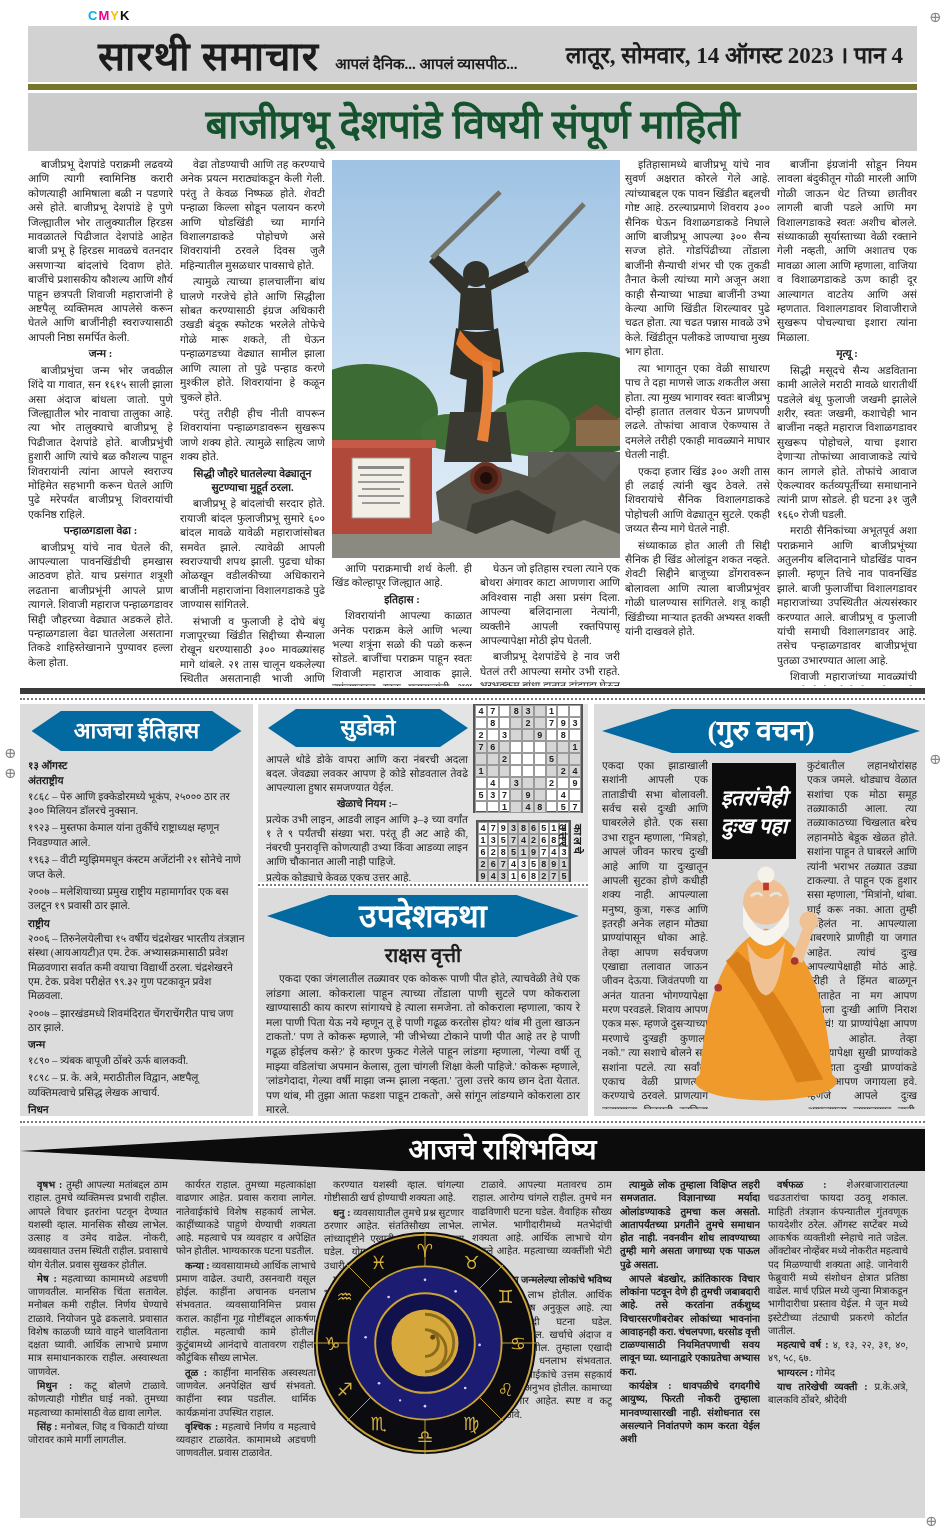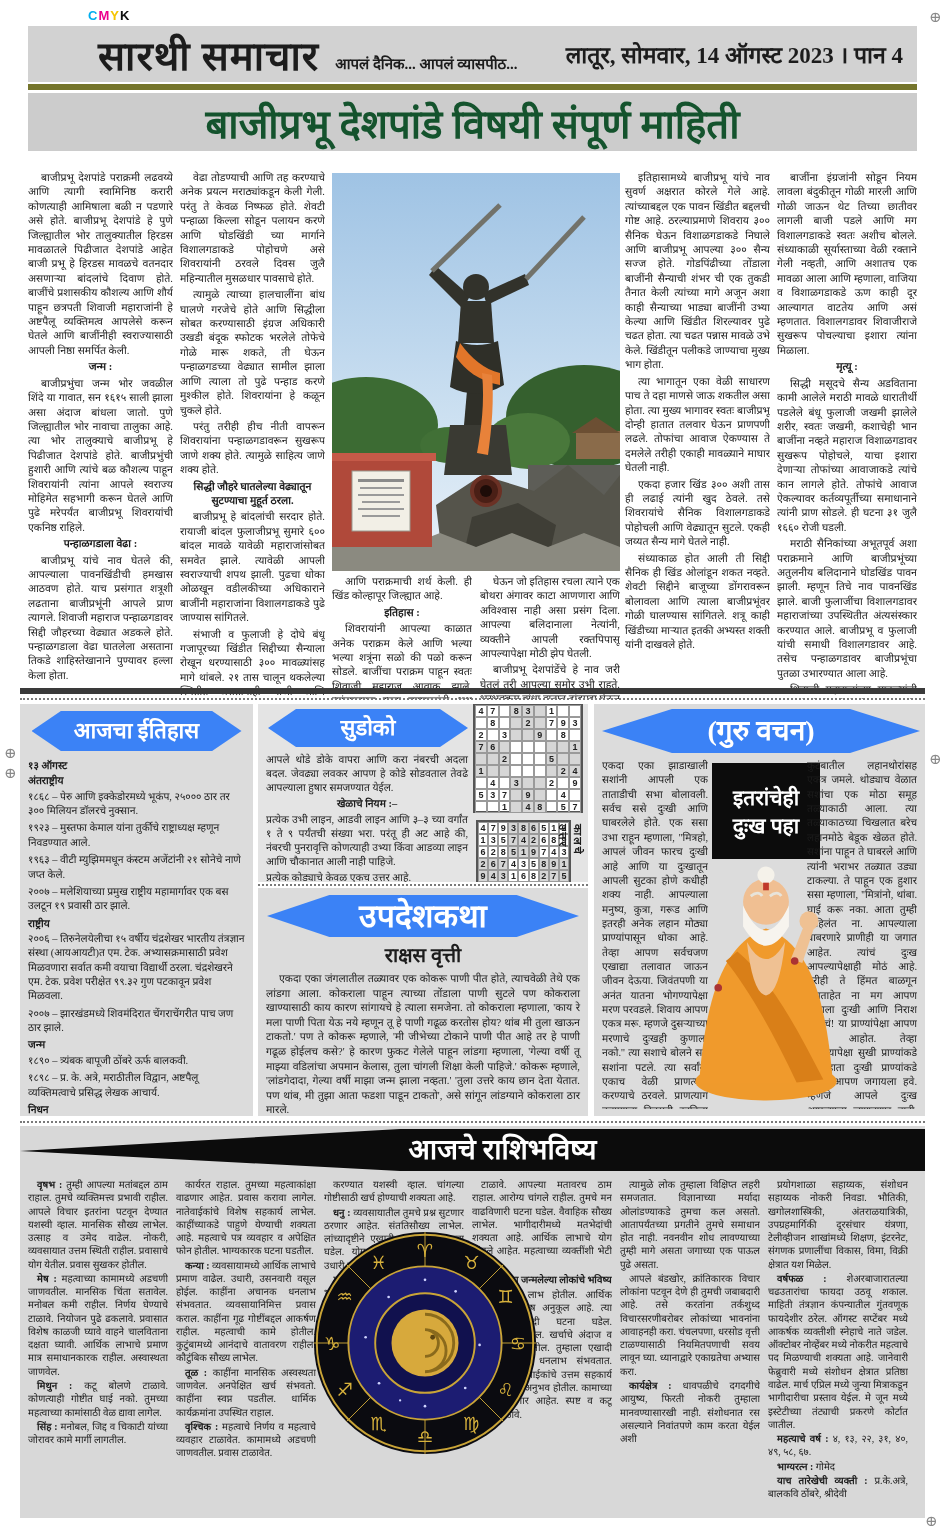--- a/index.html
+++ b/index.html
@@ -15,31 +15,31 @@
             display:flex;align-items:center;padding:0 14px;}
   .mast-title{font-size:40px;font-weight:bold;letter-spacing:1px;margin-left:56px;white-space:nowrap;}
   .mast-tag{font-size:15px;font-weight:bold;margin-left:16px;align-self:flex-end;margin-bottom:9px;white-space:nowrap;}
   .mast-date{font-size:23px;font-weight:bold;margin-left:auto;white-space:nowrap;}
   .olive{position:absolute;left:28px;top:84px;width:889px;height:6px;background:#75752c;}
   
   .headband{position:absolute;left:28px;top:93px;width:889px;height:58px;background:#cccccc;
             display:flex;align-items:center;justify-content:center;}
   .headline{font-size:40px;font-weight:bold;color:#14532d;white-space:nowrap;}
   
-  .article{position:absolute;left:28px;top:158px;width:889px;height:528px;font-size:10.6px;line-height:1.36;margin-top:13px;}
+  .article{position:absolute;left:28px;top:158px;width:889px;height:528px;font-size:10.6px;line-height:1.36;}
   .acol{position:absolute;top:0;height:528px;overflow:hidden;}
   .bp{text-align:justify;text-indent:13px;margin:0 0 2px 0;}
   .bh{font-weight:bold;text-align:center;margin:2px 0;}
   .photo{position:absolute;left:304px;top:2px;width:288px;height:398px;}
   .ccols{position:absolute;top:404px;height:124px;overflow:hidden;}
   .artdiv{position:absolute;left:20px;top:688px;width:905px;height:6px;background:#3a3a3a;}
   .dotline{position:absolute;border-top:2px dotted #7a7a7a;}
   
   .secbox{position:absolute;background:#dcdcdc;overflow:hidden;padding:5px 8px;}
-  .banner{background:#3b82f6;color:#fff;font-weight:bold;text-align:center;
+  .banner{background:#0369a1;color:#fff;font-weight:bold;text-align:center;
           clip-path:polygon(0 50%,14% 0,86% 0,100% 50%,86% 100%,14% 100%);}
   .history{left:20px;top:704px;width:233px;height:412px;font-size:10.4px;line-height:1.38;}
   .history .banner{width:210px;height:40px;line-height:40px;font-size:22px;margin:2px auto 8px auto;}
   .history .bp{text-indent:0;text-align:left;margin-bottom:3px;}
   .history .bh{text-align:left;margin:1px 0;}
   .sudobox{left:258px;top:704px;width:330px;height:178px;background:#e4e4e4;font-size:10.4px;line-height:1.35;}
   .sudobox .banner{width:200px;height:38px;line-height:38px;font-size:22px;margin:0 0 6px 2px;}
   .sudotext{width:202px;}
   .sudotext .bp{text-indent:0;margin-bottom:2px;}
   .sud{position:absolute;display:grid;background:#fff;border:2px solid #555;}
@@ -53,22 +53,22 @@
   .storybox .banner{width:312px;height:42px;line-height:42px;font-size:32px;margin:2px auto 4px auto;
         clip-path:polygon(0 50%,20% 0,80% 0,100% 50%,80% 100%,20% 100%);}
   .story-title{font-size:20px;font-weight:bold;text-align:center;margin:2px 0 4px 0;}
   .storybox .body{font-size:10.6px;line-height:1.38;text-align:justify;text-indent:13px;}
   .gurubox{left:594px;top:704px;width:331px;height:412px;}
   .gurubox .banner{width:318px;height:44px;line-height:44px;font-size:28px;margin:0 auto 6px auto;
         clip-path:polygon(0 50%,22% 0,78% 0,100% 50%,78% 100%,22% 100%);}
   .guru-wrap{position:relative;height:352px;}
   .guru-left{position:absolute;left:0;top:0;width:106px;height:350px;font-size:10.4px;line-height:1.38;text-align:justify;overflow:hidden;}
   .guru-right{position:absolute;right:0;top:0;width:110px;height:350px;font-size:10.4px;line-height:1.38;text-align:justify;overflow:hidden;}
-  .guru-title{position:absolute;left:110px;top:4px;width:108px;height:96px;background:#0c0c0c;color:#fff;
-        font-size:21px;font-weight:bold;text-align:center;display:flex;align-items:center;justify-content:center;padding:2px;}
+  .guru-title{position:absolute;left:110px;top:4px;width:84px;height:96px;background:#0c0c0c;color:#fff;
+        font-size:21px;font-weight:bold;text-align:center;display:flex;align-items:center;justify-content:center;padding:2px;font-style:italic;}
   .sage{position:absolute;left:78px;top:104px;}
   
   .horo{left:20px;top:1126px;width:905px;height:392px;background:#d8d8d8;padding:0;}
   .horo-banner{position:absolute;left:0;top:2px;width:905px;height:44px;background:#0c0c0c;color:#fff;
         clip-path:polygon(0 52%,42% 2%,100% 2%,100% 98%,42% 98%);
         font-size:28px;font-weight:bold;text-align:center;line-height:44px;padding-left:60px;}
   .hcol{position:absolute;top:52px;height:334px;width:140px;overflow:hidden;font-size:9.9px;line-height:1.34;}
   .hcol .bp{text-indent:9px;margin-bottom:1px;}
   .hcol .bh{text-align:left;}
   .wheel{position:absolute;left:292px;top:104px;}
@@ -400,27 +400,26 @@
         <div data-interactable="false" class="bp"><b>धनु : </b>व्यवसायातील तुमचे प्रश्न सुटणार ठरणार आहेत. संततिसौख्य लाभेल. लांच्यादृष्टीने एखादी भाग्यकारक घटना घडेल. योग येतील. धनलाभ होतील. उधारी वसूल होईल.</div>
         <div data-interactable="false" class="bp">मुलामुलींच्या विशेष अनुकूल आहे. भाग्यकारक घटना घडेल. संततिसंबंधी प्रश्न सुटतील.</div>
         <div data-interactable="false" class="bp"><b>कुंभ : </b>तुमच्या कार्यक्षेत्रात तुम्हाला एखादी सुसंधी लाभेल. प्रतिष्ठा वाढेल. आर्थिक लाभ होतील. महत्वाच्या व्यक्तींशी गाठीभेटी होतील.</div>
         <div data-interactable="false" class="bp"><b>मीन : </b>उत्साह व उमेद वाढेल. स्पष्ट व कटू बोलणे टाळावे.</div>
       </div>
     <div class="hcol" style="left:452px;" data-interactable="false">
         <div data-interactable="false" class="bp">टाळावे. आपल्या मतावरच ठाम राहाल. आरोग्य चांगले राहील. तुमचे मन वाढविणारी घटना घडेल. वैवाहिक सौख्य लाभेल. भागीदारीमध्ये मतभेदांची शक्यता आहे. आर्थिक लाभाचे योग चांगले आहेत. महत्वाच्या व्यक्तींशी भेटी होतील.</div>
         <div data-interactable="false" class="bh">१३ ऑगस्टला जन्मलेल्या लोकांचे भविष्य</div>
         <div data-interactable="false" class="bp">ना विविध लाभ होतील. आर्थिक कामांसाठी विशेष अनुकूल आहे. त्या संदर्भात एखादी घटना घडेल. संततिसौख्य लाभेल. खर्चाचे अंदाज व निर्णय योग्य ठरतील. तुम्हाला एखादी सुसंधी मिळेल. धनलाभ संभवतात. मनोबल व नातेबाईकांचे उत्तम सहकार्य लाभेल. चांगले अनुभव होतील. कामाच्या अपेक्षा वाढणार आहेत. स्पष्ट व कटू बोलणे टाळावे.</div>
       </div>
-    <div class="hcol" style="left:600px;" data-interactable="false">
+    <div class="hcol" style="left:600px;font-weight:bold;" data-interactable="false">
         <div data-interactable="false" class="bp">त्यामुळे लोक तुम्हाला विक्षिप्त लहरी समजतात. विज्ञानाच्या मर्यादा ओलांडण्याकडे तुमचा कल असतो. आतापर्यंतच्या प्रगतीने तुमचे समाधान होत नाही. नवनवीन शोध लावण्याच्या तुम्ही मागे असता जगाच्या एक पाऊल पुढे असता.</div>
         <div data-interactable="false" class="bp">आपले बंडखोर, क्रांतिकारक विचार लोकांना पटवून देणे ही तुमची जबाबदारी आहे. तसे करतांना तर्कशुध्द विचारसरणीबरोबर लोकांच्या भावनांना आवाहनही करा. चंचलपणा, धरसोड वृत्ती टाळण्यासाठी नियमितपणाची सवय लावून घ्या. ध्यानाद्वारे एकाग्रतेचा अभ्यास करा.</div>
         <div data-interactable="false" class="bp"><b>कार्यक्षेत्र : </b>धावपळीचे दगदगीचे आयुष्य, फिरती नोकरी तुम्हाला मानवण्यासारखी नाही. संशोधनात रस असल्याने निवांतपणे काम करता येईल अशी</div>
       </div>
     <div class="hcol" style="left:748px;" data-interactable="false">
-        <div data-interactable="false" class="bp">प्रयोगशाळा सहाय्यक, संशोधन सहाय्यक नोकरी निवडा. भौतिकी, खगोलशास्त्रिकी, अंतराळयात्रिकी, उपग्रहमार्गिकी दूरसंचार यंत्रणा, टेलीव्हीजन शाखांमध्ये शिक्षण, इंटरनेट, संगणक प्रणालींचा विकास, विमा, विक्री क्षेत्रात यश मिळेल.</div>
         <div data-interactable="false" class="bp"><b>वर्षफळ : </b>शेअरबाजारातल्या चढउतारांचा फायदा उठवू शकाल. माहिती तंत्रज्ञान कंपन्यातील गुंतवणूक फायदेशीर ठरेल. ऑगस्ट सप्टेंबर मध्ये आकर्षक व्यक्तीशी स्नेहाचे नाते जडेल. ऑक्टोबर नोव्हेंबर मध्ये नोकरीत महत्वाचे पद मिळण्याची शक्यता आहे. जानेवारी फेब्रुवारी मध्ये संशोधन क्षेत्रात प्रतिष्ठा वाढेल. मार्च एप्रिल मध्ये जुन्या मित्राकडून भागीदारीचा प्रस्ताव येईल. मे जून मध्ये इस्टेटीच्या तंट्याची प्रकरणे कोर्टात जातील.</div>
         <div data-interactable="false" class="bp"><b>महत्याचे वर्ष : </b>४, १३, २२, ३१, ४०, ४९, ५८, ६७.</div>
         <div data-interactable="false" class="bp"><b>भाग्यरत्न : </b>गोमेद</div>
         <div data-interactable="false" class="bp"><b>याच तारेखेची व्यक्ती : </b>प्र.के.अत्रे, बालकवि ठोंबरे, श्रीदेवी</div>
       </div>
     <svg class="wheel" id="zwheel" data-interactable="false" viewBox="0 0 236 236" width="226" height="226">
       <circle cx="118" cy="118" r="116" fill="#0b0b10"></circle>
       <circle cx="118" cy="118" r="113" fill="none" stroke="#c9a437" stroke-width="2"></circle>
       <g id="spokes" stroke="#c9a437" stroke-width="1">
         <line x1="118" y1="2" x2="118" y2="38"></line>

